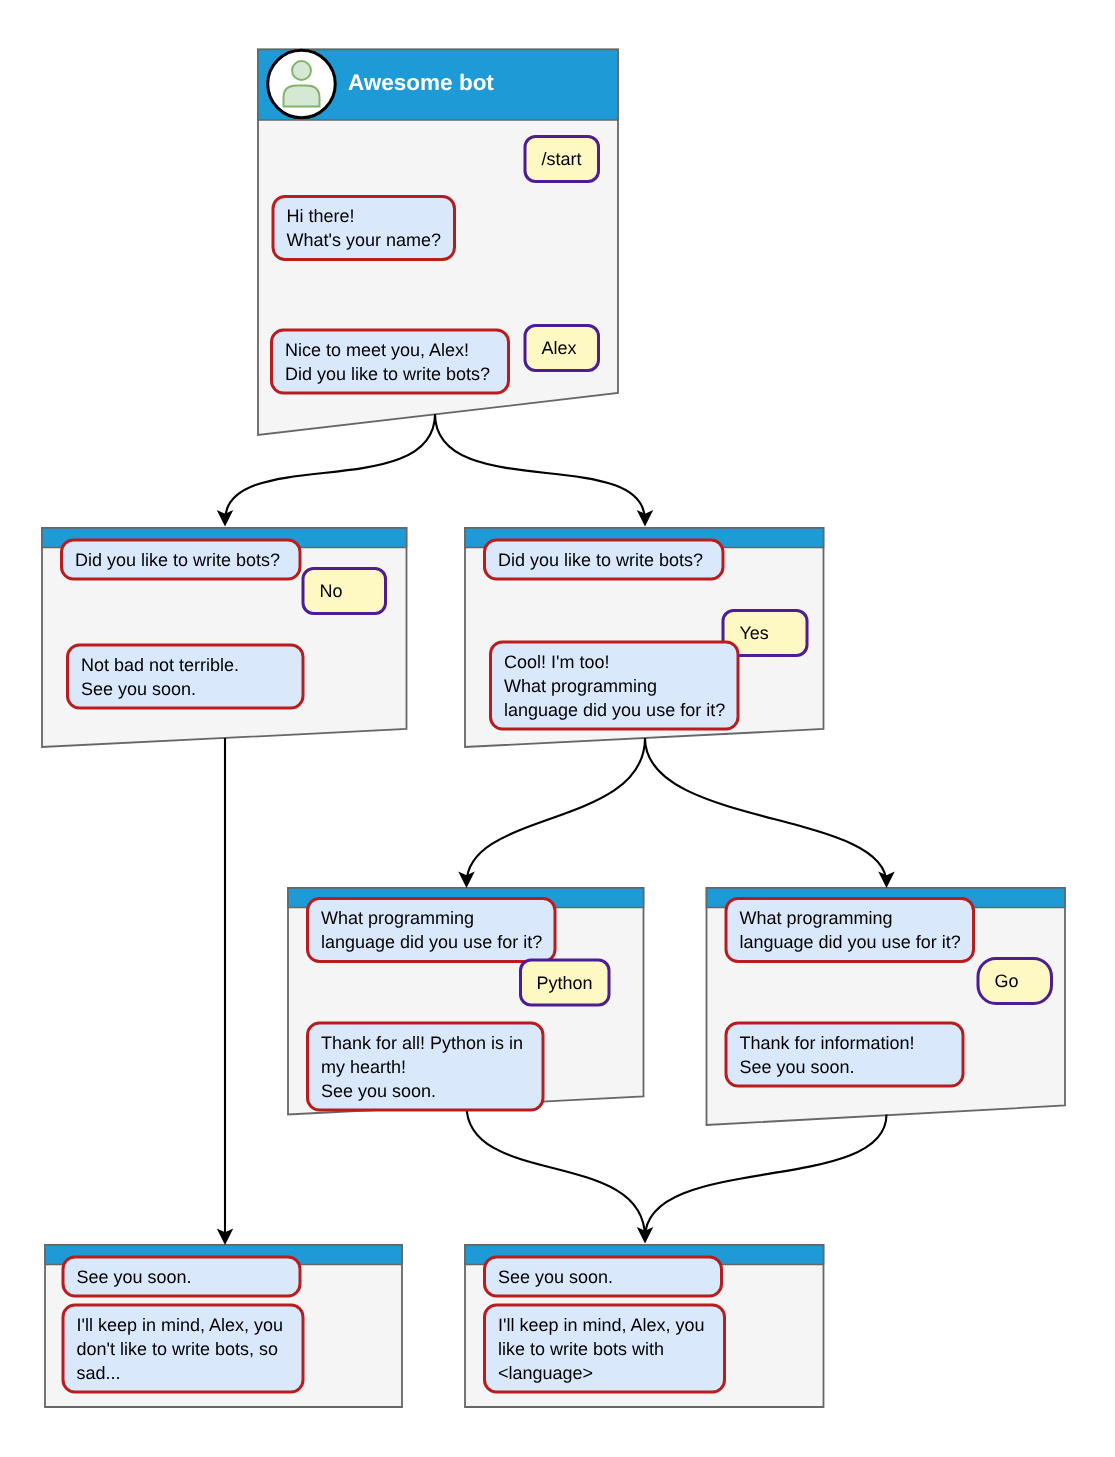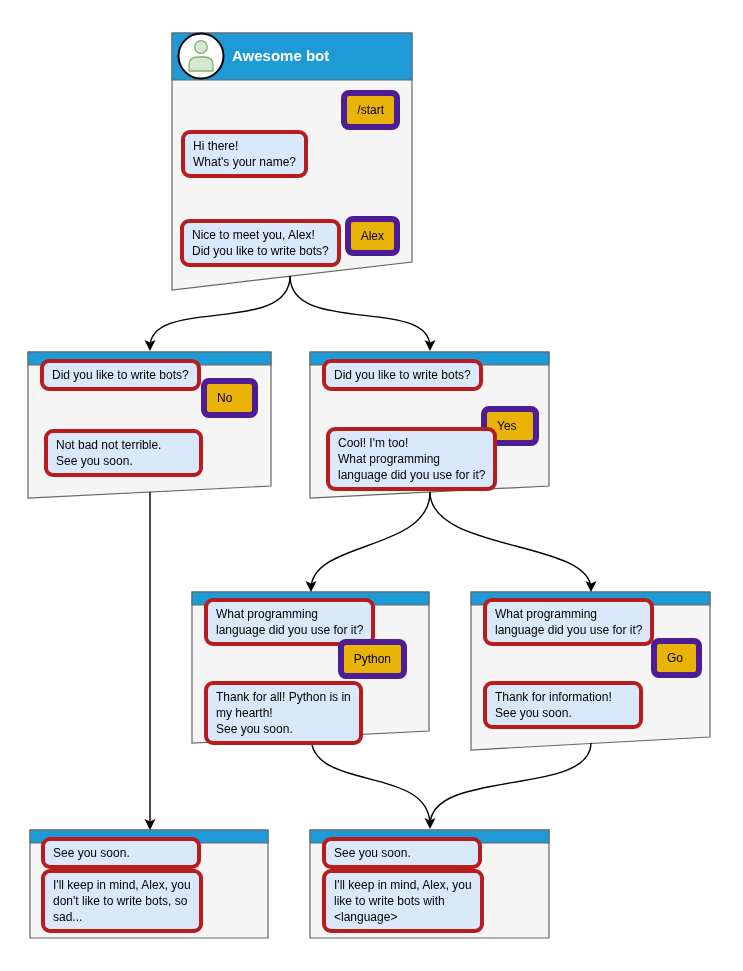--- a/index.html
+++ b/index.html
@@ -2,22 +2,22 @@
 <html><head>
 <meta charset="utf-8">
 <style>
   html,body{margin:0;padding:0;background:#ffffff;}
   #canvas{position:relative;width:729px;height:971px;background:#ffffff;overflow:hidden;
           font-family:"Liberation Sans",sans-serif;}
   #shapes{position:absolute;left:0;top:0;}
   .window{position:absolute;}
   .win-title{position:absolute;color:#ffffff;font-weight:bold;font-size:15px;line-height:20px;white-space:pre;}
   .bubble{position:absolute;box-sizing:border-box;white-space:pre;font-size:12px;line-height:16px;color:#000000;}
-  .bubble.bot{background:#DAE8FC;border:4px solid #b91c1c;border-radius:9px;padding:4px 8px;}
-  .bubble.user{background:#eab308;border:6px solid #4c1d95;border-radius:8px;padding:6px 10px;}
+  .bubble.bot{background:#DAE8FC;border:2px solid #b91c1c;border-radius:9px;padding:4px 8px;}
+  .bubble.user{background:#fef9c3;border:2px solid #4c1d95;border-radius:8px;padding:6px 10px;}
 </style>
 </head>
 <body>
 
 <div id="canvas">
 
   <svg id="shapes" width="743" height="971" viewBox="0 0 743 971">
 
     <g fill="#F5F5F5" stroke="#666666" stroke-width="1.2">
       <polygon points="172,33 412,33 412,262 172,290"></polygon>
@@ -95,21 +95,21 @@
 language did you use for it?</div>
     <div class="bubble user" style="right:22px;top:47px;min-width:52px;">Python</div>
     <div class="bubble bot" style="left:12px;top:89px;min-width:159px;">Thank for all! Python is in
 my hearth!
 See you soon.</div>
   </div>
 
   <div class="window" style="left:471px;top:592px;width:239px;height:158px;">
     <div class="bubble bot" style="left:12px;top:6px;min-width:161px;">What programming
 language did you use for it?</div>
-    <div class="bubble user" style="right:8px;top:46px;min-width:51px;">Go</div>
+    <div class="bubble user" style="right:8px;top:46px;min-width:51px;border-radius:13px;">Go</div>
     <div class="bubble bot" style="left:12px;top:89px;min-width:160px;">Thank for information!
 See you soon.</div>
   </div>
 
   <div class="window" style="left:30px;top:830px;width:238px;height:108px;">
     <div class="bubble bot" style="left:11px;top:7px;min-width:160px;">See you soon.</div>
     <div class="bubble bot" style="left:11px;top:39px;min-width:162px;">I'll keep in mind, Alex, you
 don't like to write bots, so
 sad...</div>
   </div>

